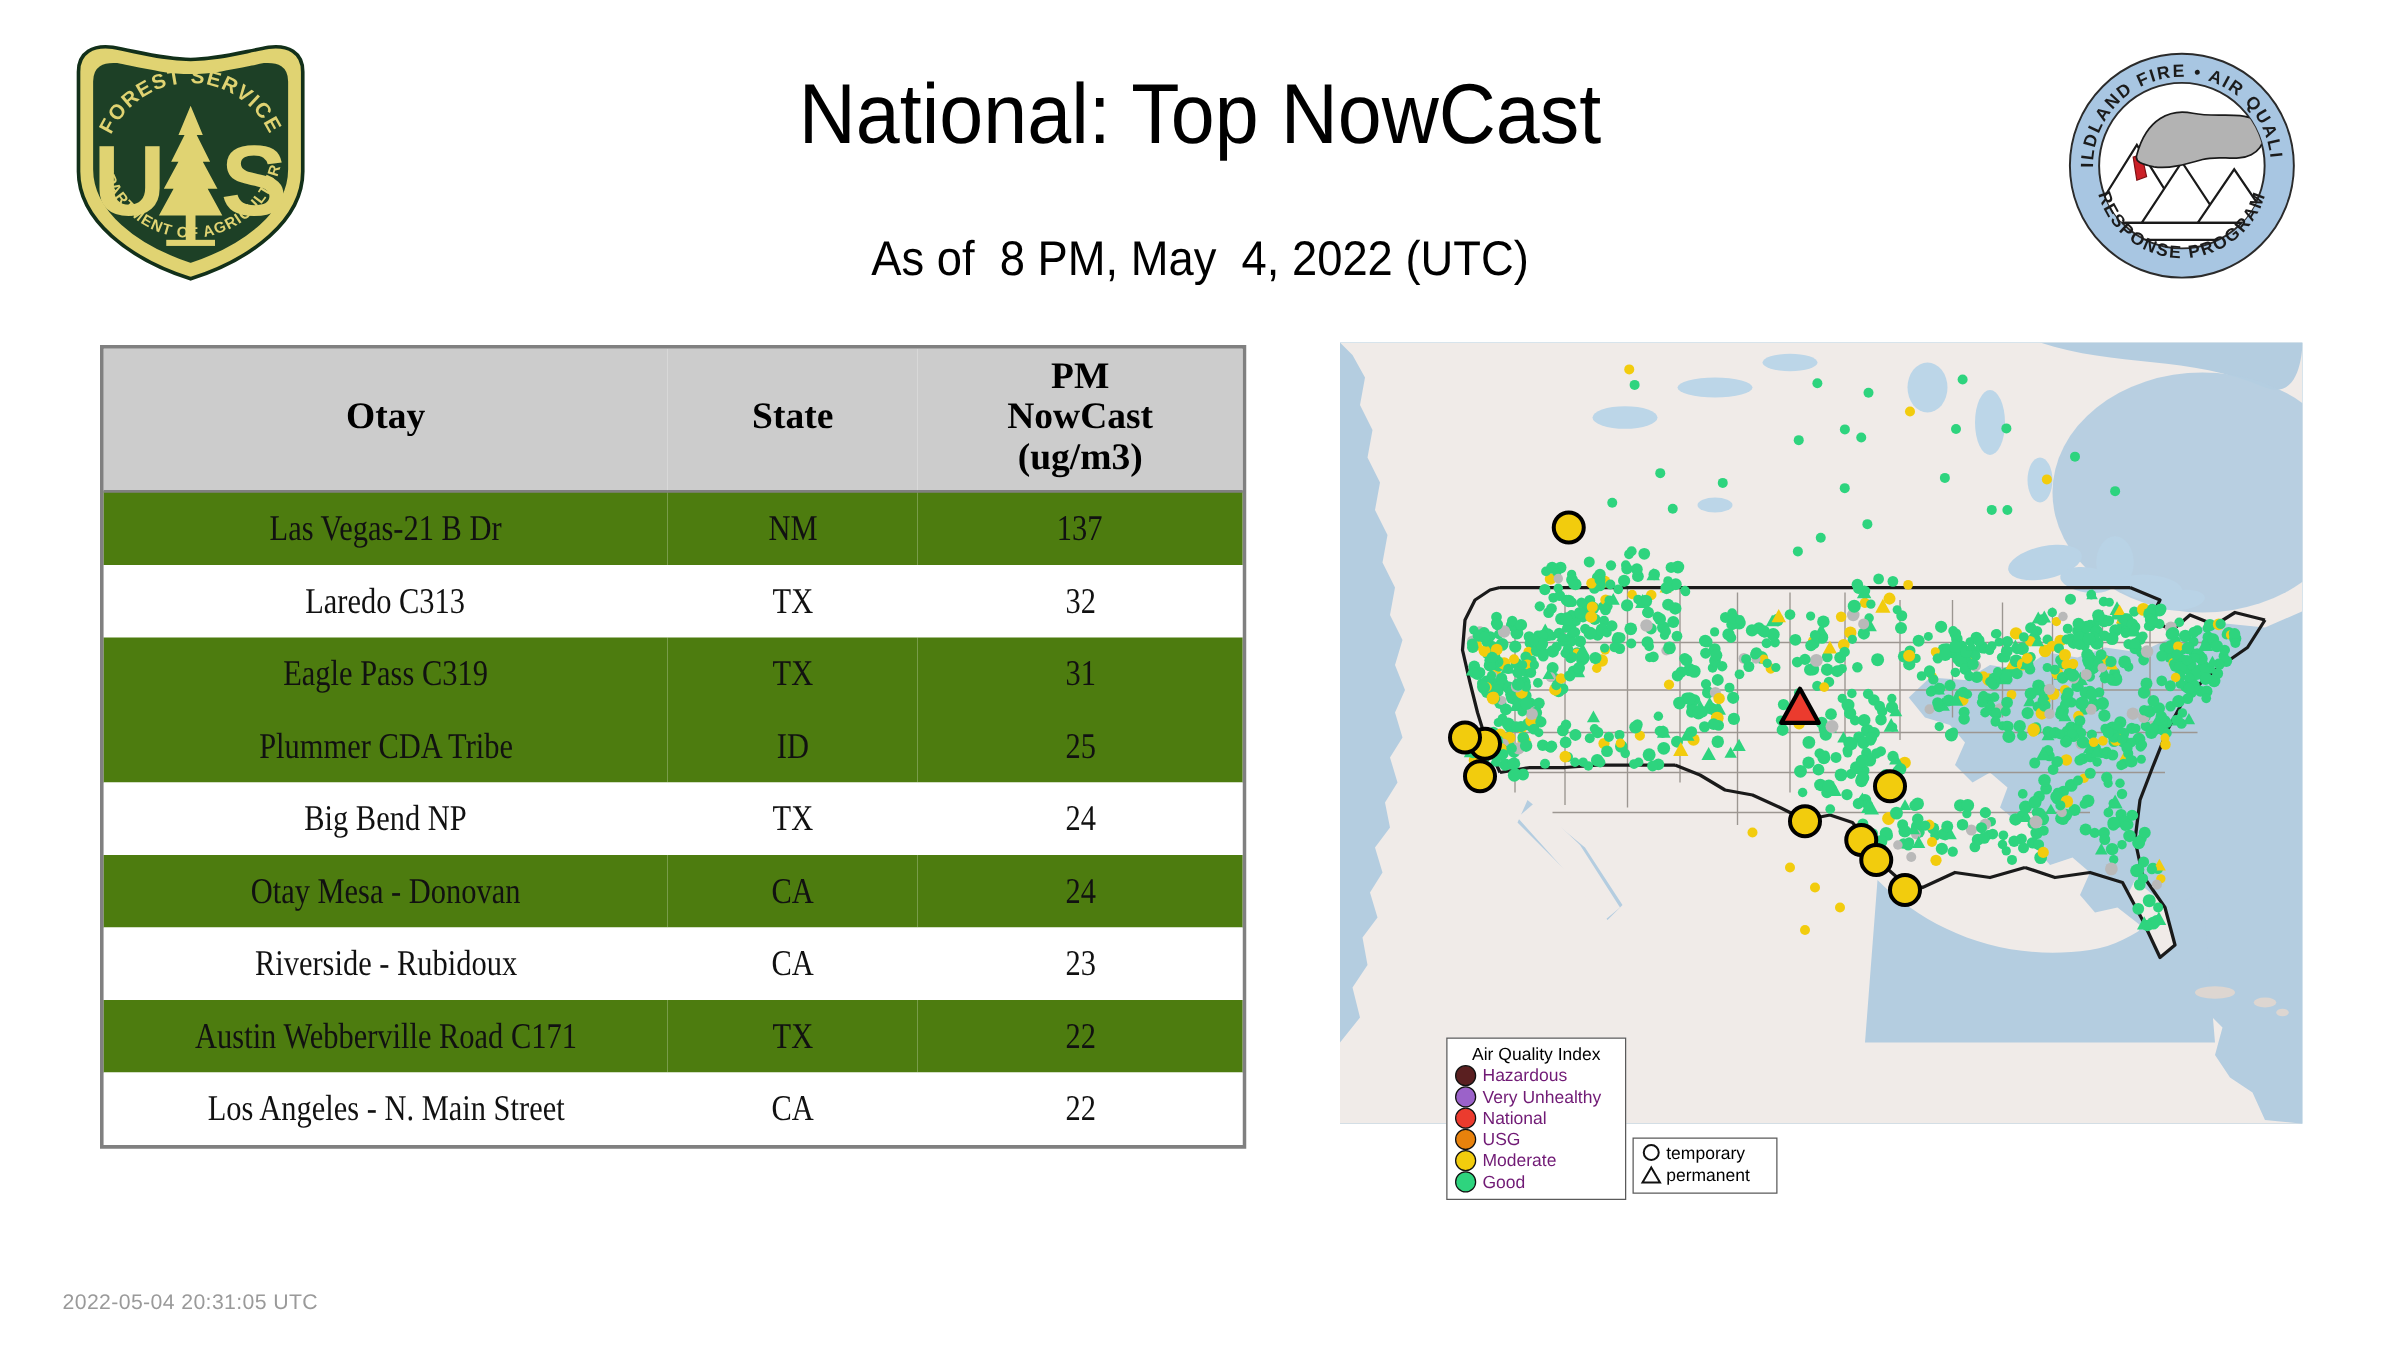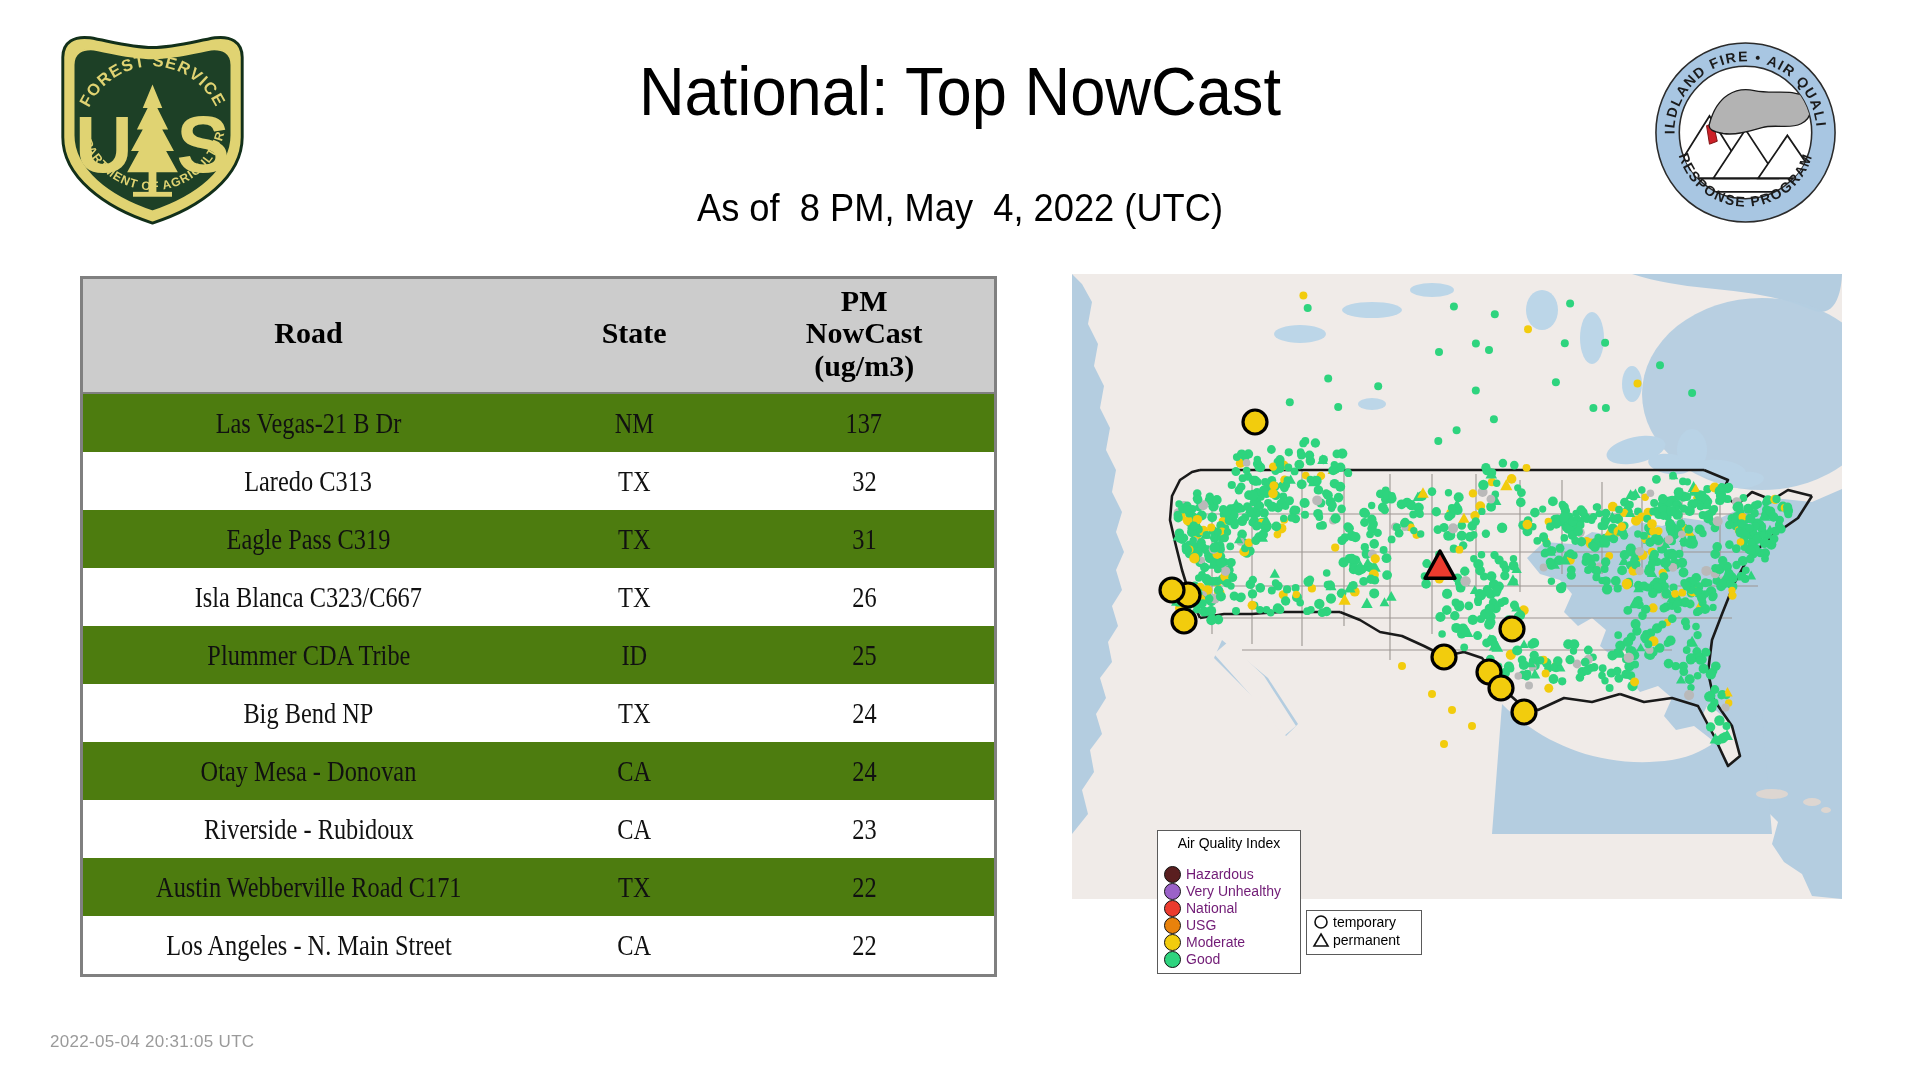--- a/index.html
+++ b/index.html
@@ -62,21 +62,21 @@
     position:absolute;left:1072px;top:274px;width:770px;height:625px;
     background:#b4cde0;
     overflow:hidden;
   }
   #map svg{display:block;}
   .legend-box{
     position:absolute;background:#ffffff;border:1px solid #5a5a5a;
     font-family:"Liberation Sans",sans-serif;
   }
   #aqi-legend{left:1157px;top:830px;width:130px;padding:4px 6px 5px 6px;}
-  #aqi-title{font-size:14px;color:#000;text-align:center;margin-bottom:15px;}
+  #aqi-title{font-size:14px;color:#000;text-align:center;margin-bottom:1px;}
   .aqi-row{display:flex;align-items:center;height:17px;}
   .aqi-dot{
     width:15px;height:15px;border-radius:50%;border:1.3px solid #111;
     margin-right:5px;flex:0 0 auto;
   }
   .aqi-label{font-size:14px;color:#701a75;line-height:15px;white-space:nowrap;}
   #type-legend{left:1306px;top:910px;width:104px;padding:3px 5px 4px 5px;}
   .type-row{display:flex;align-items:flex-start;height:18px;}
   .type-glyph{width:18px;height:16px;flex:0 0 auto;margin-right:3px;}
   .type-label{font-size:14px;color:#000;line-height:16px;}
@@ -153,21 +153,21 @@
         <textPath href="#wfArcBot" startOffset="50%" text-anchor="middle">RESPONSE PROGRAM</textPath>
       </text>
     </svg>
   </div>
 </div>
 
 <div id="table-wrap">
   <table>
     <thead>
       <tr>
-        <th class="c-site">Road</th>
+        <th class="c-site">Otay</th>
         <th class="c-state">State</th>
         <th class="c-val">
           <div>PM</div>
           <div>NowCast</div>
           <div>(ug/m3)</div>
         </th>
       </tr>
     </thead>
     <tbody id="table-body">
         <tr class="odd">
@@ -177,25 +177,20 @@
         </tr>
         <tr class="even">
           <td><span class="narrow">Laredo C313</span></td>
           <td><span class="narrow">TX</span></td>
           <td><span class="narrow">32</span></td>
         </tr>
         <tr class="odd">
           <td><span class="narrow">Eagle Pass C319</span></td>
           <td><span class="narrow">TX</span></td>
           <td><span class="narrow">31</span></td>
-        </tr>
-        <tr class="even">
-          <td><span class="narrow">Isla Blanca C323/C667</span></td>
-          <td><span class="narrow">TX</span></td>
-          <td><span class="narrow">26</span></td>
         </tr>
         <tr class="odd">
           <td><span class="narrow">Plummer CDA Tribe</span></td>
           <td><span class="narrow">ID</span></td>
           <td><span class="narrow">25</span></td>
         </tr>
         <tr class="even">
           <td><span class="narrow">Big Bend NP</span></td>
           <td><span class="narrow">TX</span></td>
           <td><span class="narrow">24</span></td>

